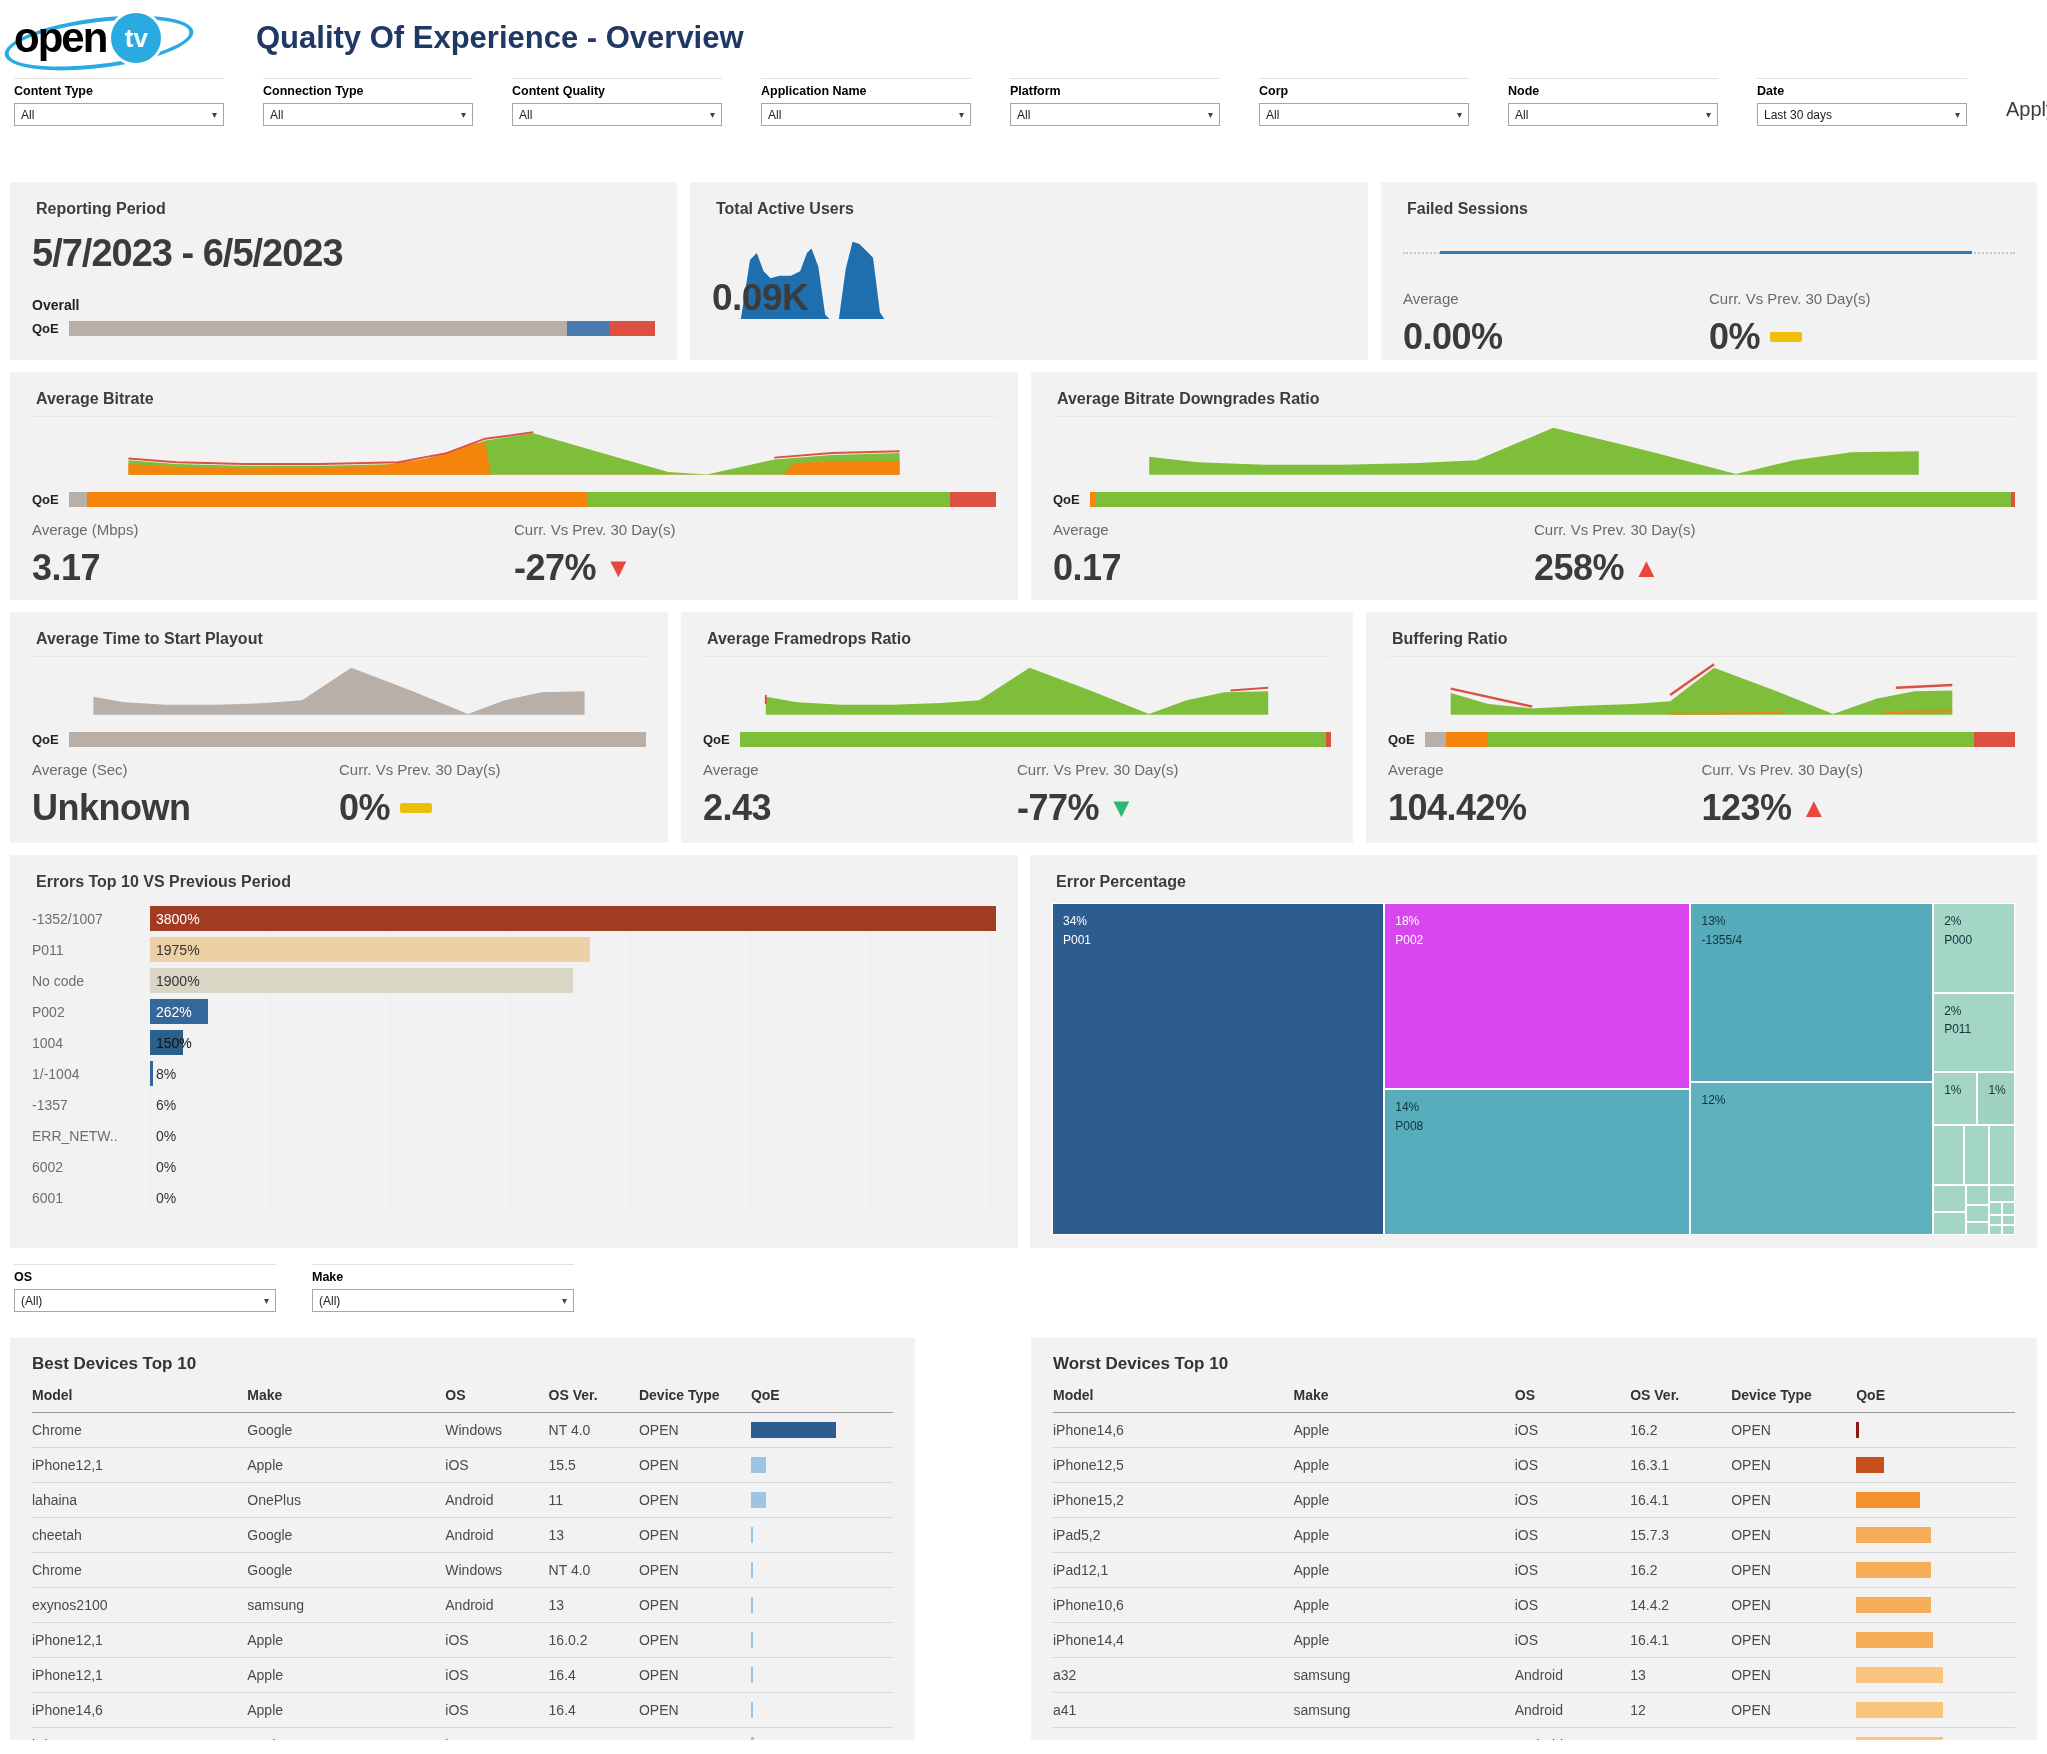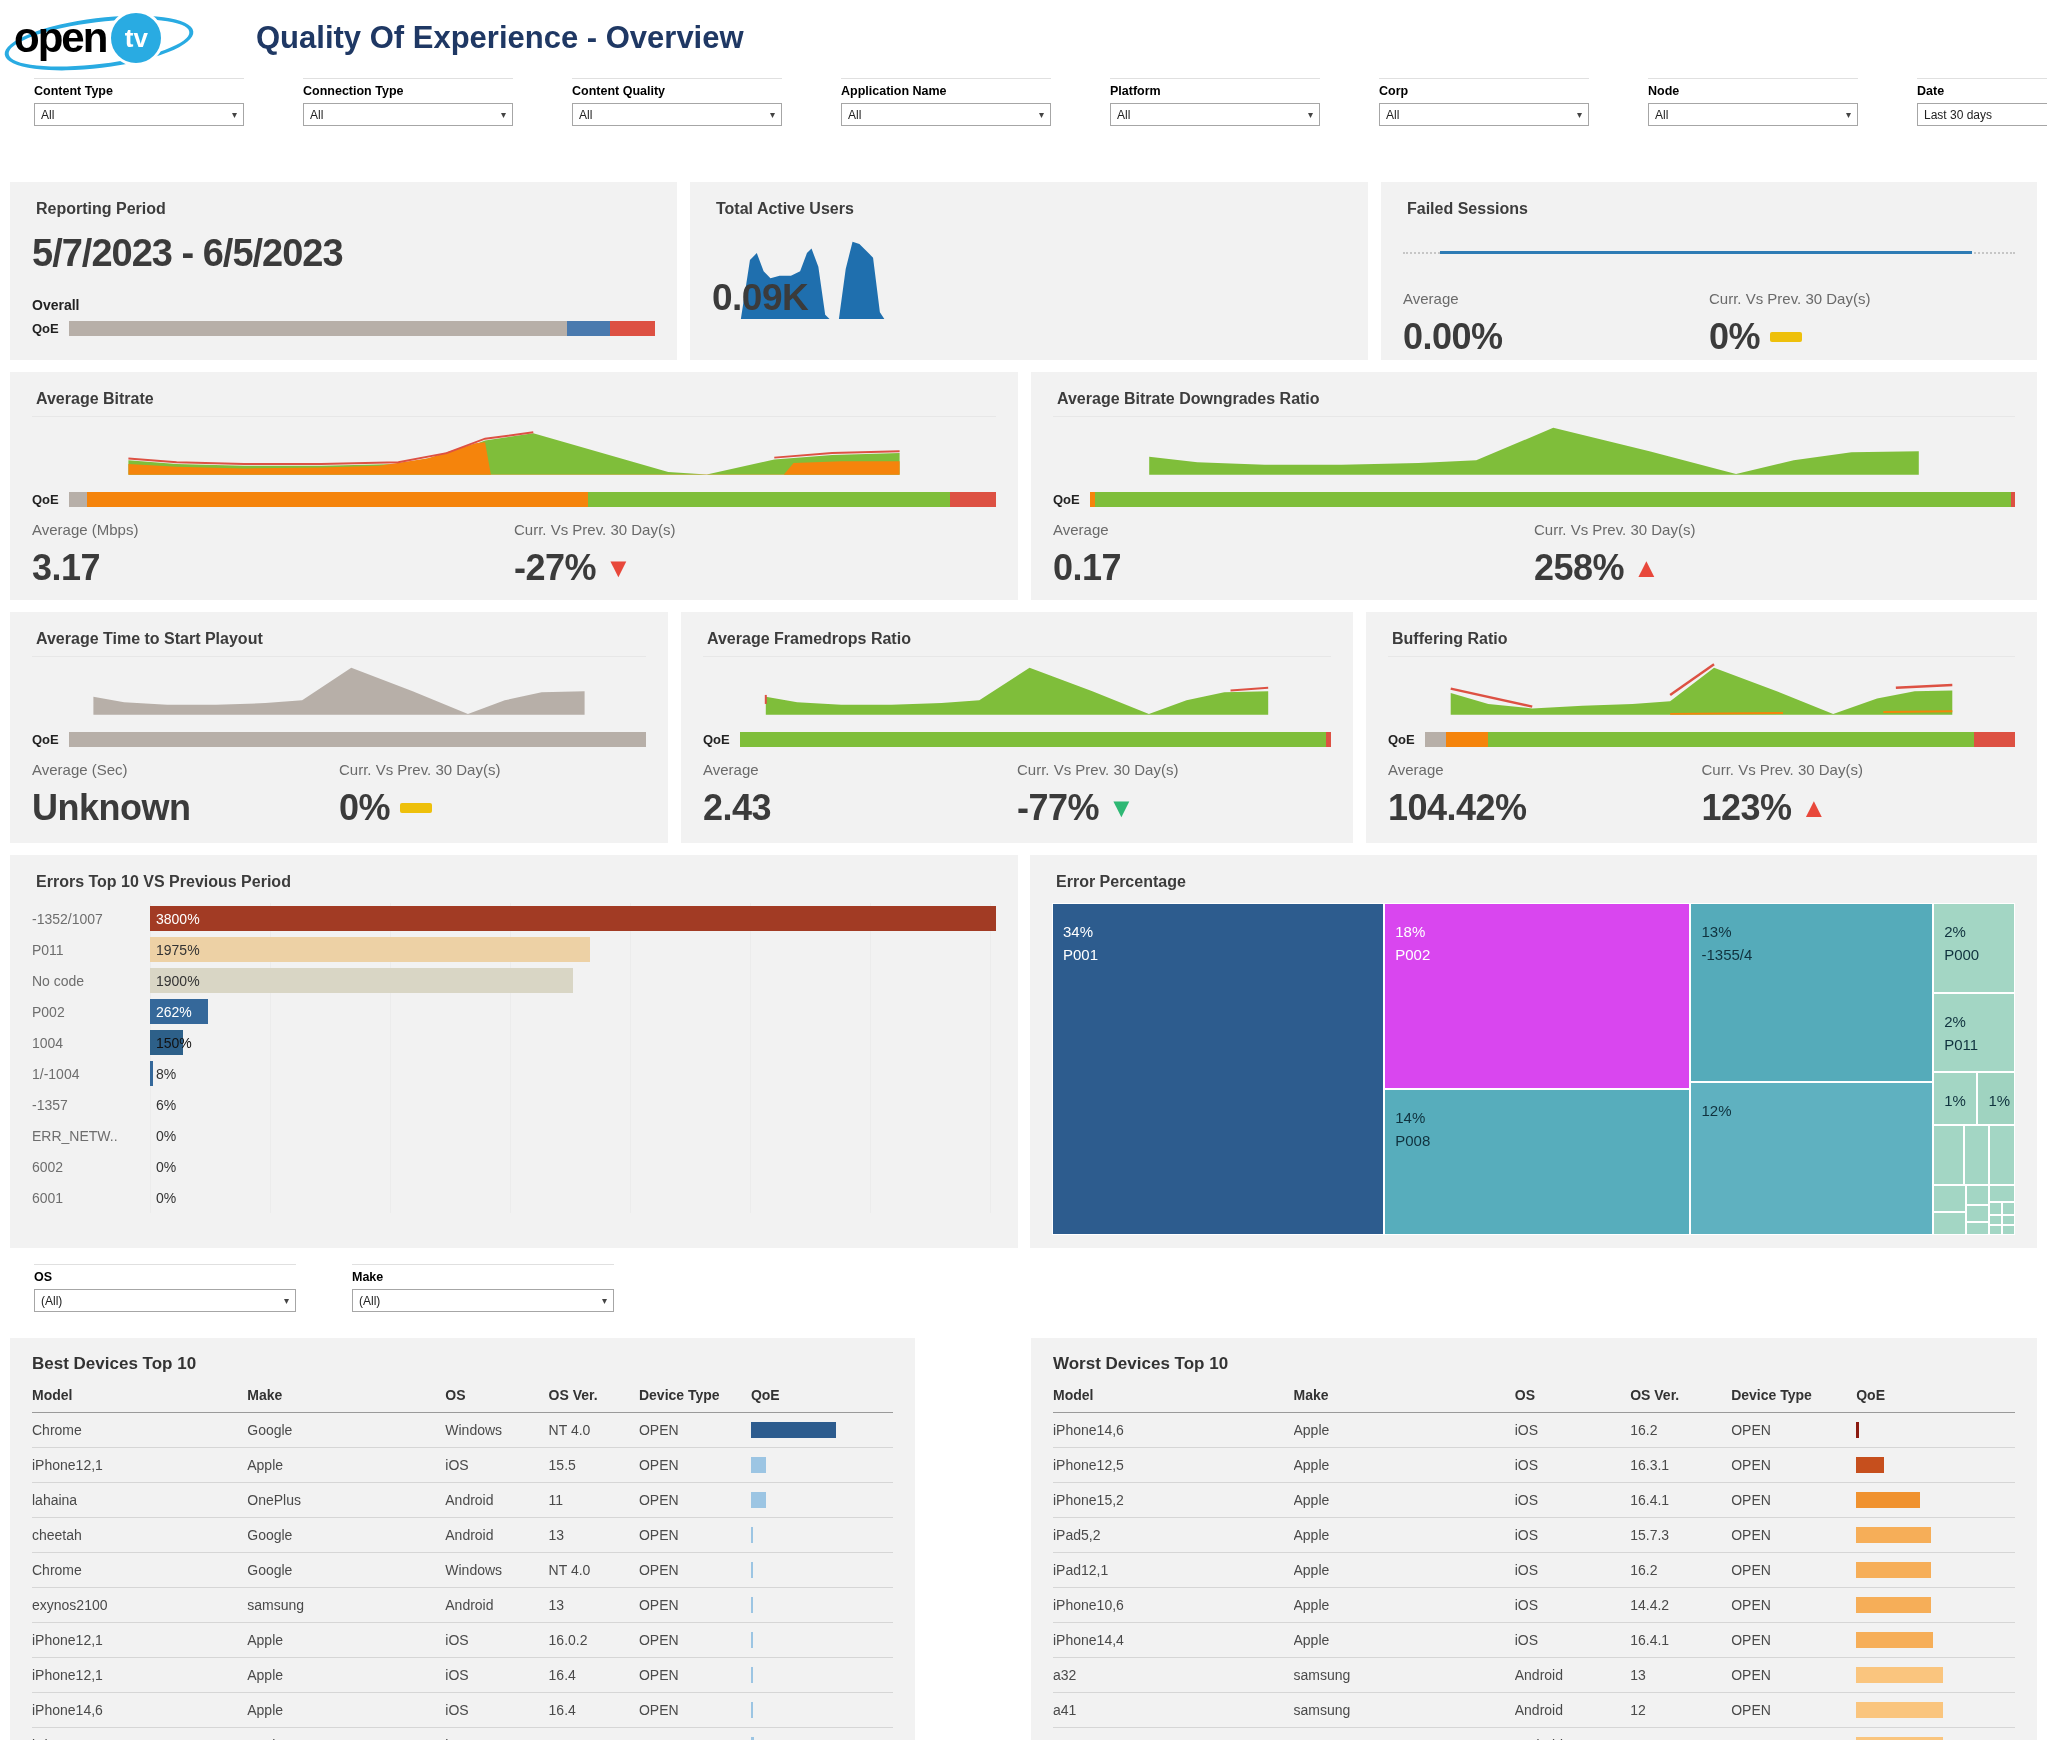--- a/index.html
+++ b/index.html
@@ -17,21 +17,21 @@
     display: flex; align-items: center; justify-content: center;
     color: #fff; font-size: 26px; font-weight: 800; margin-left: 2px; z-index: 2; border: 3px solid #fff;
   }
   .logo-ellipse {
     position: absolute; left: -10px; top: 8px; width: 190px; height: 50px;
     border: 4px solid #29abe2; border-radius: 50%; transform: rotate(-7deg); z-index: 0;
   }
   .page-title { font-size: 31px; font-weight: bold; color: #1f3864; margin: 0 0 0 42px; }
   
   .filter-row { display: flex; gap: 39px; margin: 8px 14px 0 14px; }
-  .filter-group { width: 210px; flex: none; border-top: 1px solid #e0e0e0; padding-top: 5px; margin-left: 20px; }
+  .filter-group { width: 210px; flex: none; border-top: 1px solid #e0e0e0; padding-top: 5px; }
   .filter-group.wide { width: 262px; }
   .filter-label { font-size: 12.5px; font-weight: bold; color: #000; margin-bottom: 5px; }
   .select {
     height: 23px; background: #fff; border: 1px solid #a6a6a6;
     display: flex; align-items: center; justify-content: space-between;
     padding: 0 6px; font-size: 12px; color: #222; cursor: pointer;
   }
   .select-arrow { font-size: 10px; color: #444; }
   .apply-btn { margin-left: auto; margin-right: 40px; align-self: center; font-size: 20px; color: #3b3b3b; cursor: pointer; padding-top: 14px; }
   
@@ -72,21 +72,21 @@
   .err-row { display: flex; align-items: center; height: 31px; }
   .err-label { width: 118px; flex: none; font-size: 14px; color: #6e6e6e; white-space: nowrap; overflow: hidden; }
   .err-plot { flex: 1; position: relative; height: 31px;
     background-image: linear-gradient(to right, #ececec 1px, transparent 1px);
     background-size: 120px 100%; }
   .err-bar { position: absolute; left: 0; top: 3px; height: 25px; }
   .err-value { position: absolute; left: 6px; top: 50%; transform: translateY(-50%); font-size: 14px; }
   
   .treemap { position: relative; height: 332px; margin-top: 12px; }
   .tm-cell { position: absolute; border: 1px solid #fff; }
-  .tm-text { padding: 16px 10px; font-size: 15px; line-height: 1.55; }
+  .tm-text { padding: 8px 10px; font-size: 12px; line-height: 1.55; }
   
   .device-filter-row { display: flex; gap: 36px; margin: 16px 14px 26px 14px; }
   
   .table-title { font-size: 17px; font-weight: bold; color: #333; margin: 2px 0 6px 0; }
   .dev-table { width: 100%; border-collapse: collapse; table-layout: fixed; }
   .dev-table th { text-align: left; font-size: 14px; font-weight: bold; color: #333; padding: 7px 2px 9px 0; border-bottom: 1px solid #9a9a9a; }
   .dev-table td { font-size: 14px; color: #4a4a4a; height: 35px; padding: 0 2px 0 0; border-bottom: 1px solid #d6d6d6; overflow: hidden; white-space: nowrap; }
   .tbl-qoe-bar { height: 16px; }
 </style>
 </head>

